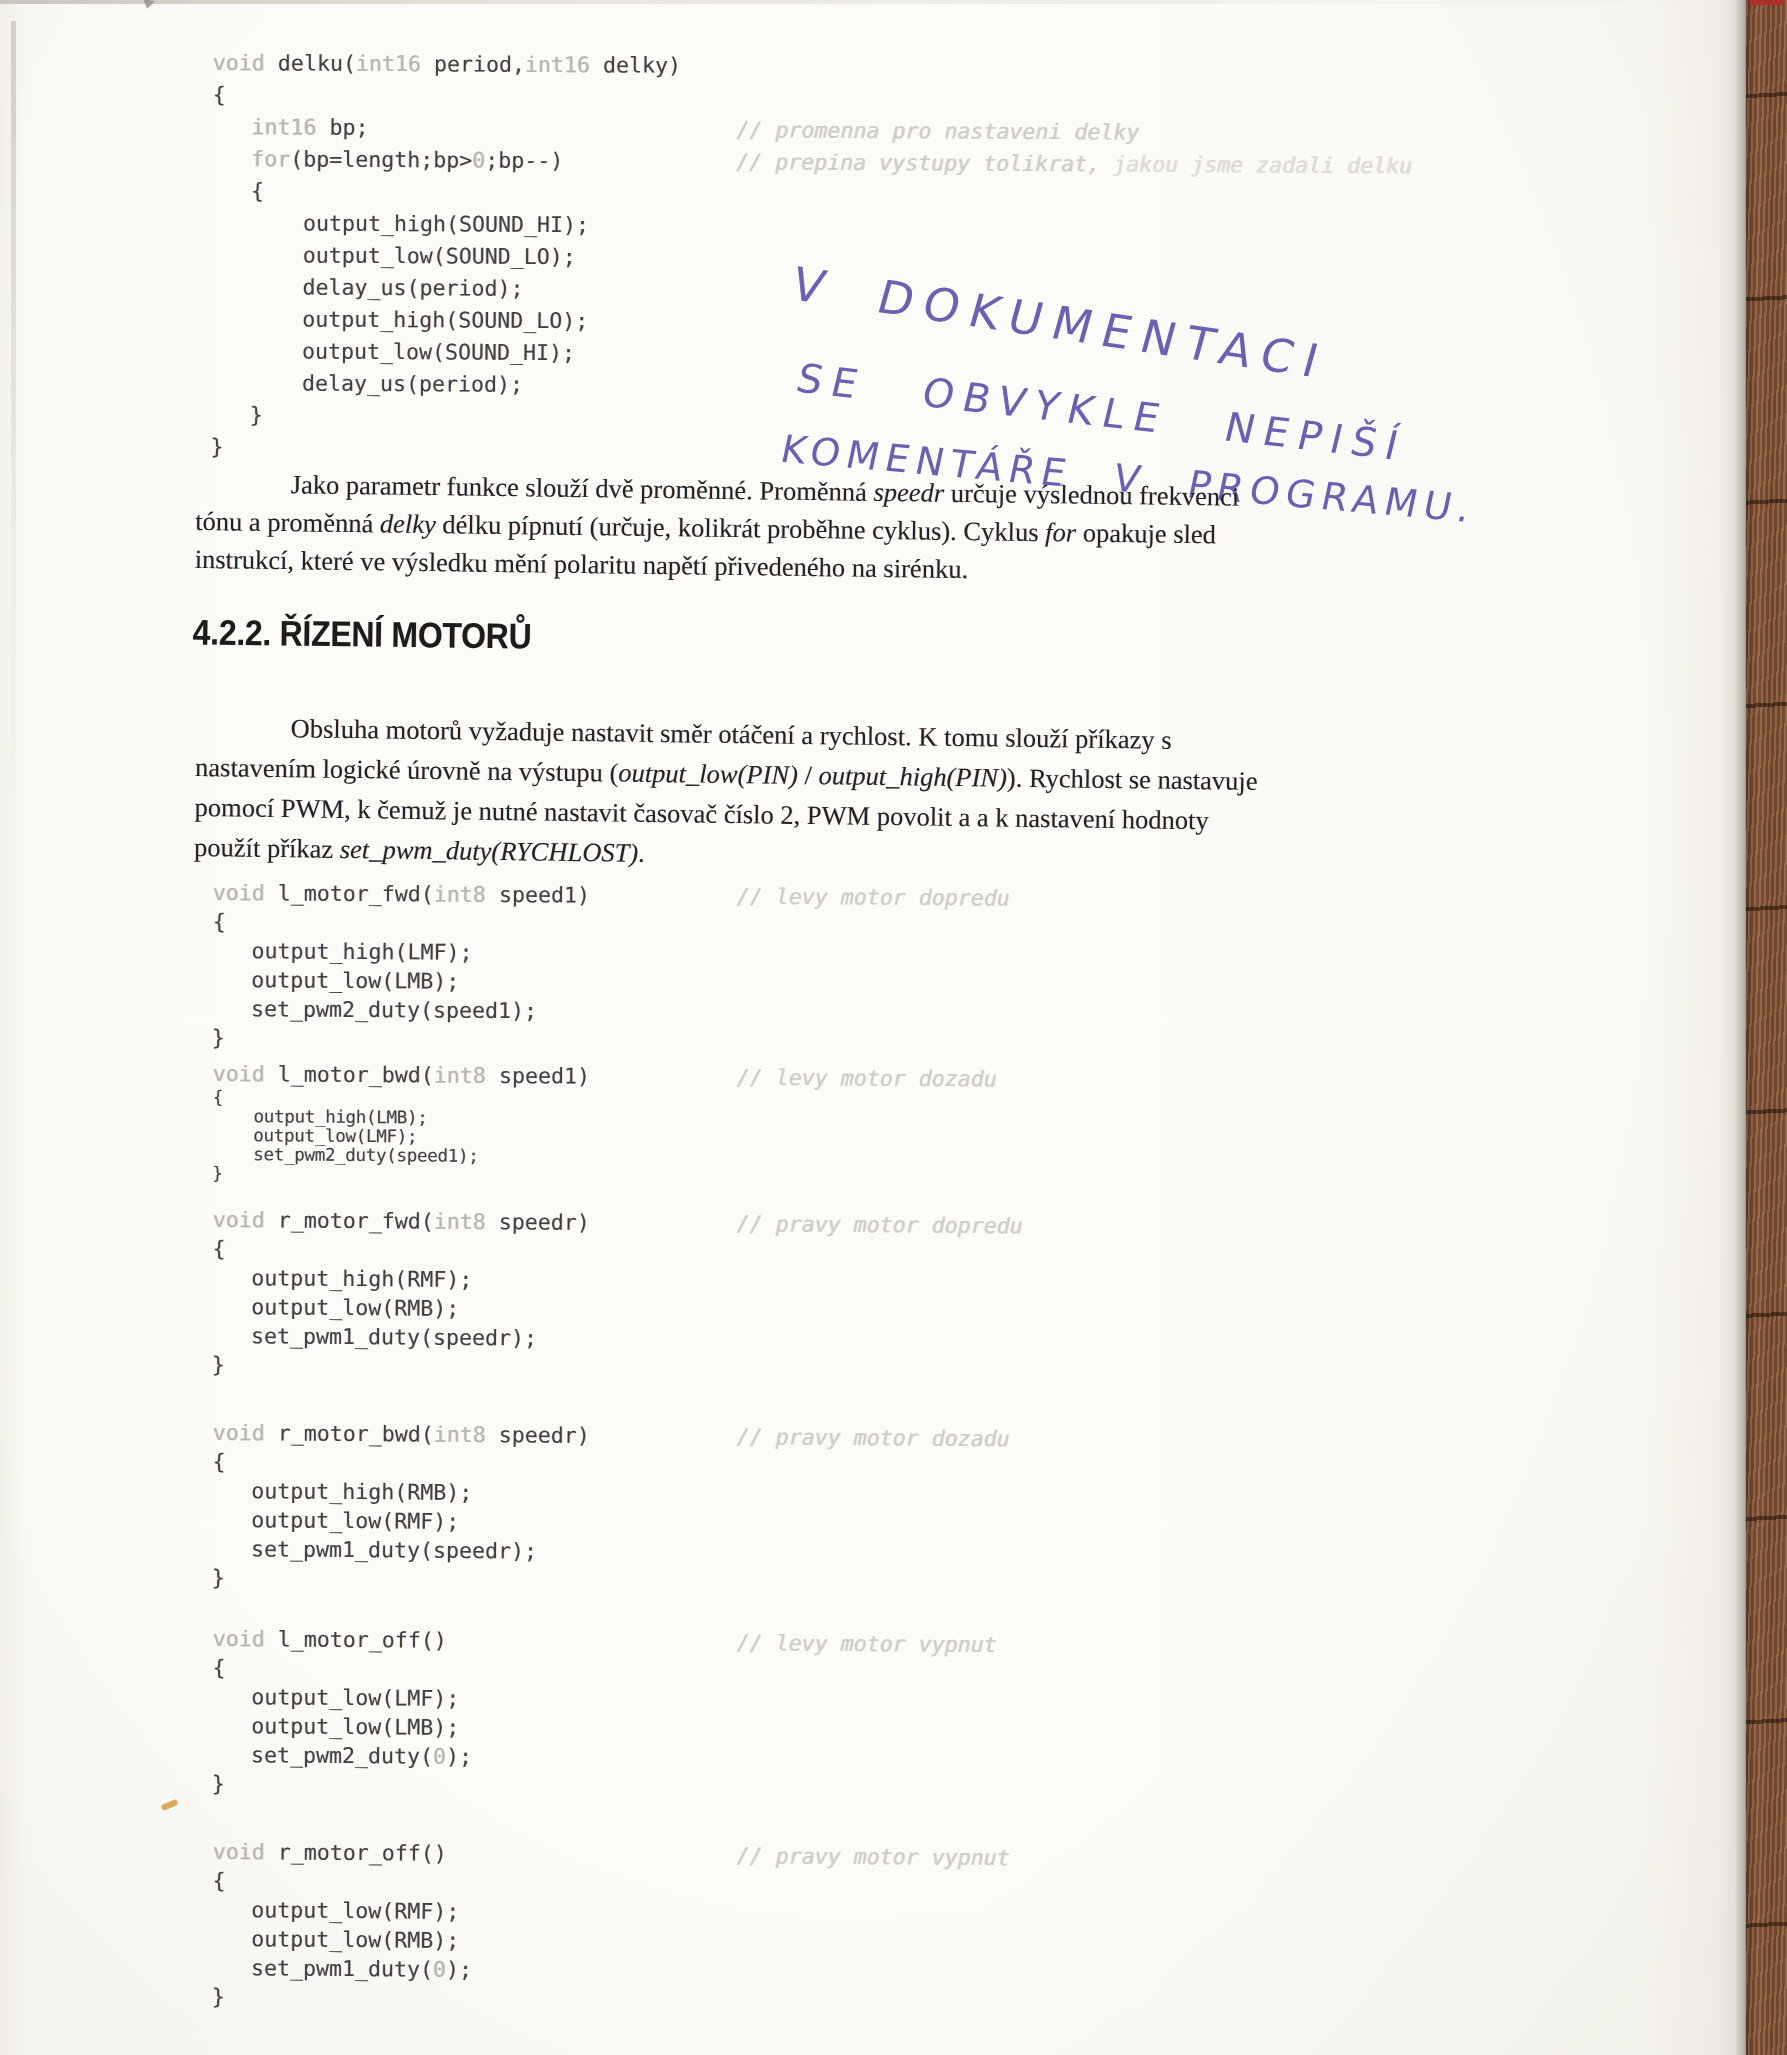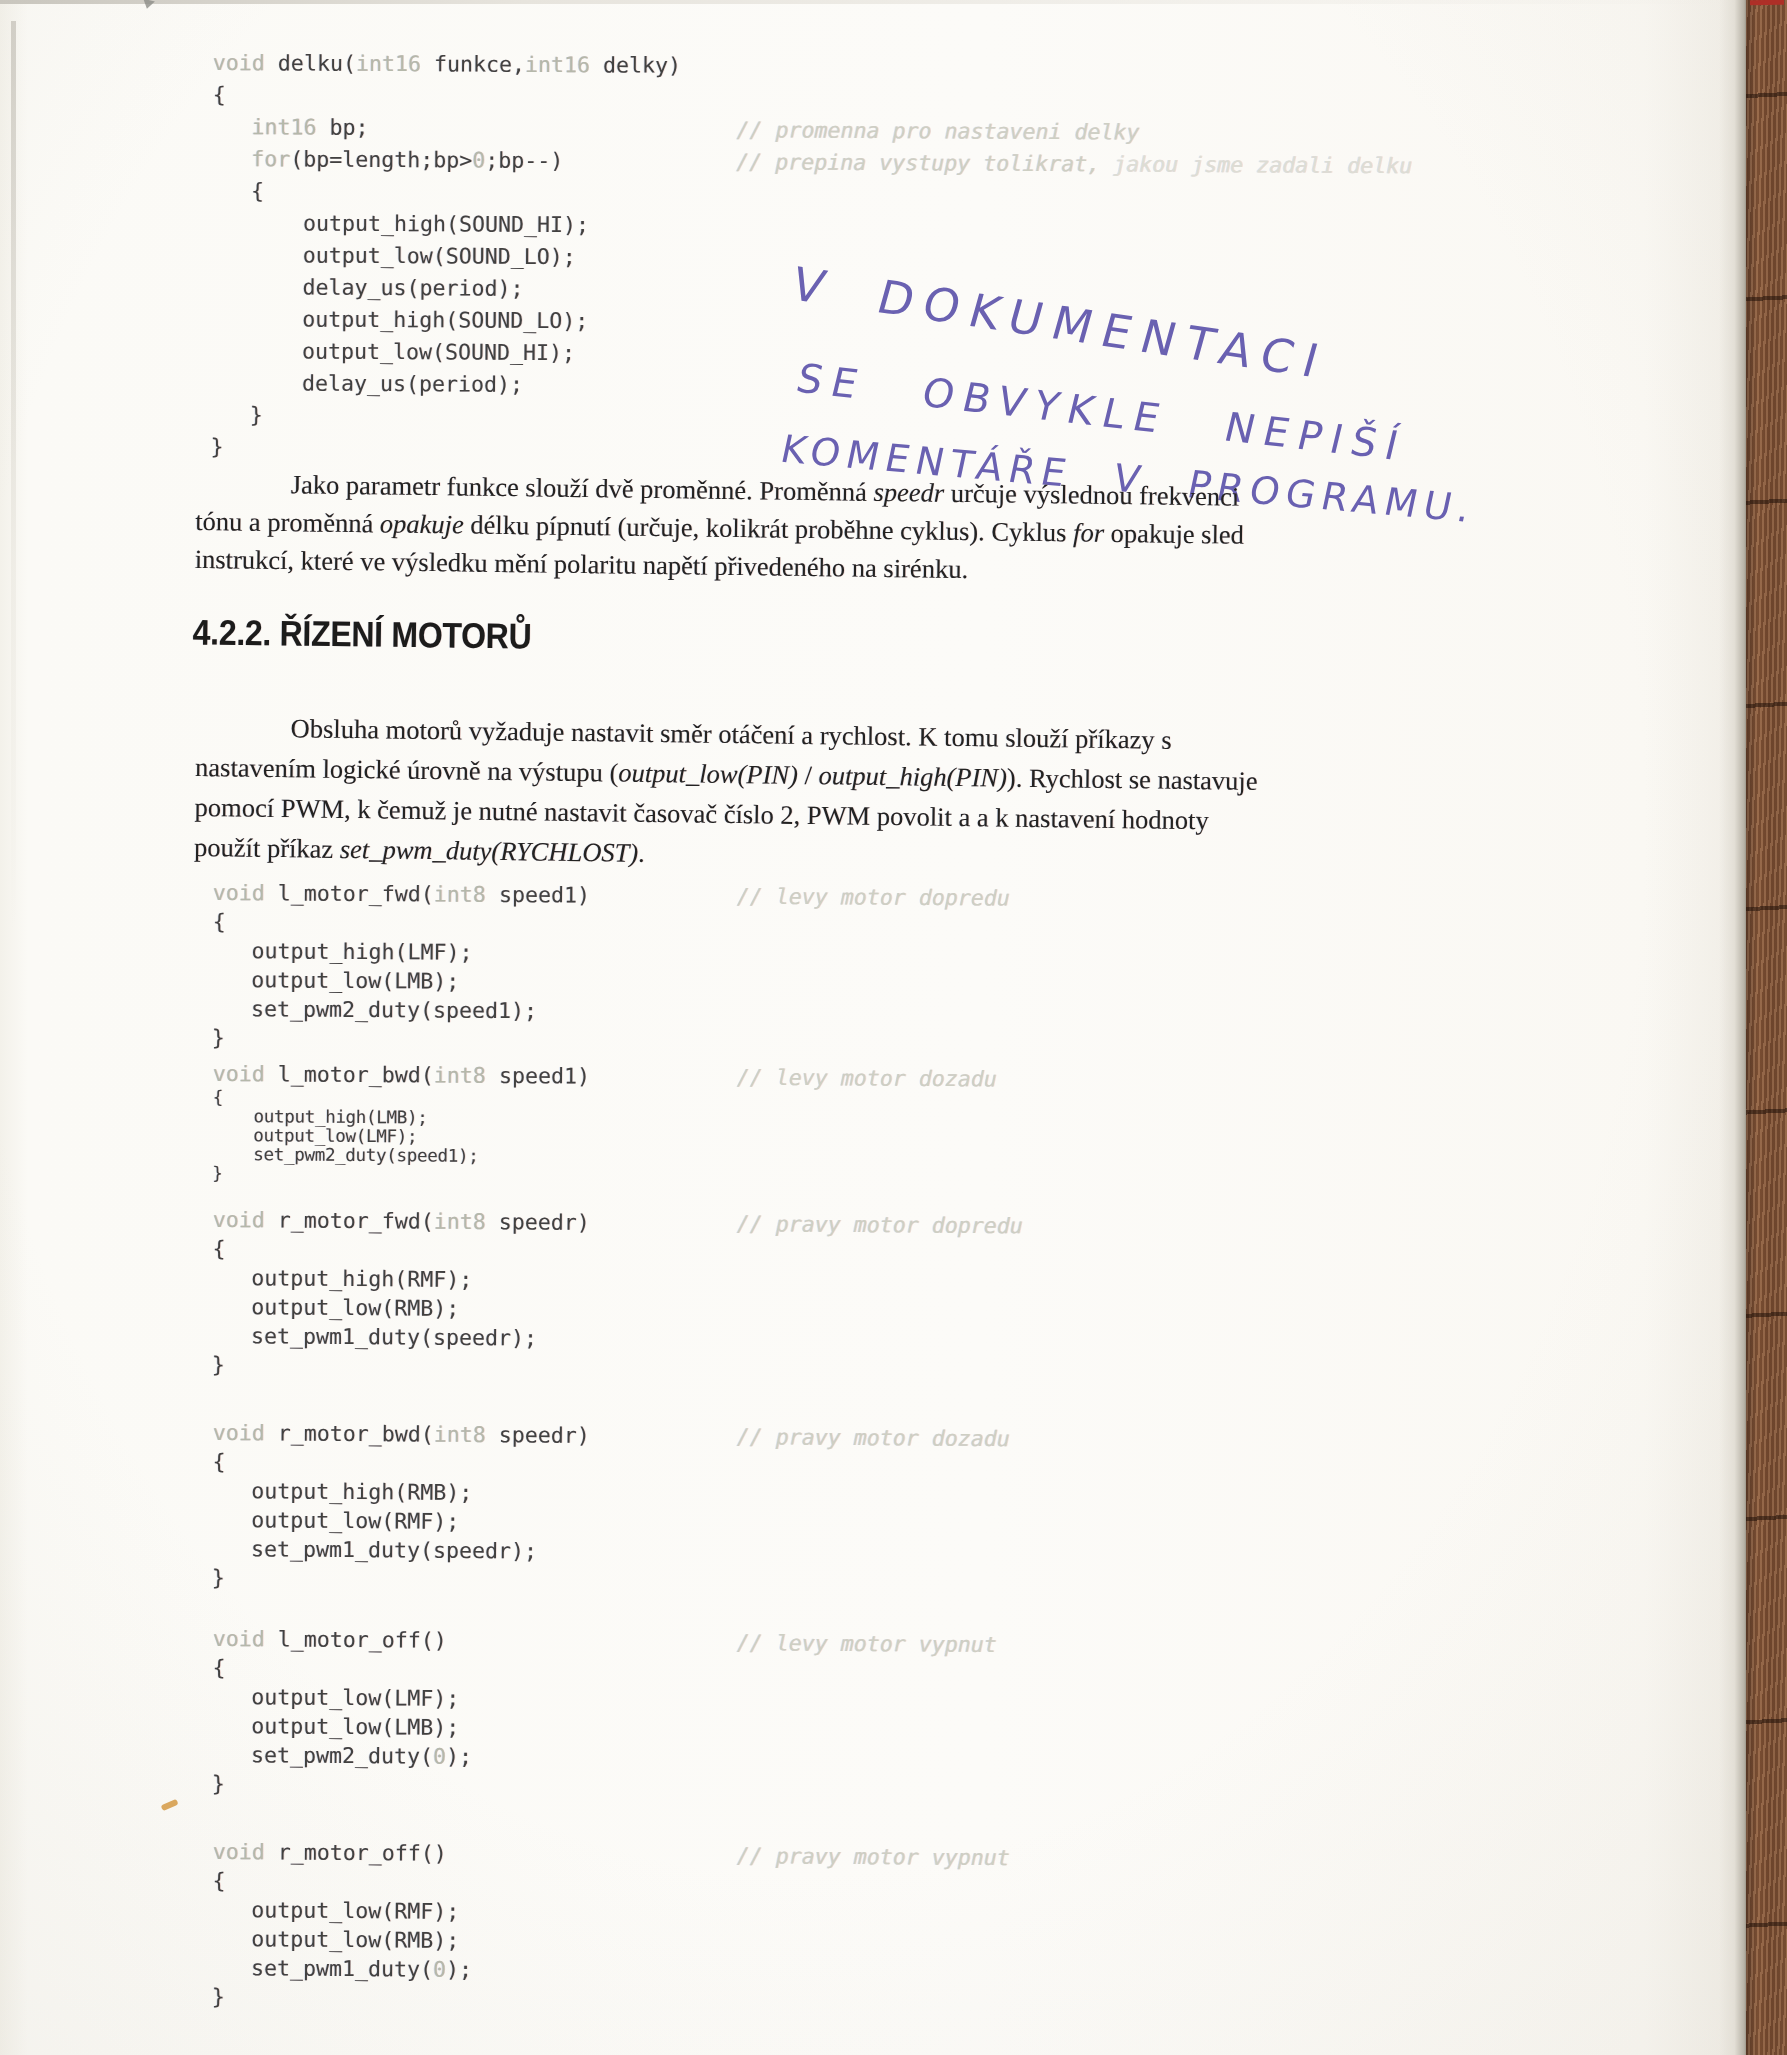--- a/index.html
+++ b/index.html
@@ -71,42 +71,42 @@
 </style>
 </head>
 <body>
 
 <div class="page">
   <div class="edge-top"></div>
   <div class="edge-left"></div>
   <div class="speck-arrow"></div>
 
   <div class="code cb-beep">
-      <div class="cl"><span class="k">void</span><span> delku(</span><span class="k">int16</span><span> funkce,</span><span class="k">int16</span><span> delky)</span></div>
+      <div class="cl"><span class="k">void</span><span> delku(</span><span class="k">int16</span><span> period,</span><span class="k">int16</span><span> delky)</span></div>
       <div class="cl"><span>{</span></div>
       <div class="cl"><span>   </span><span class="k">int16</span><span> bp;</span><span class="cm">// promenna pro nastaveni delky</span></div>
       <div class="cl"><span>   </span><span class="k">for</span><span>(bp=length;bp&gt;</span><span class="k">0</span><span>;bp--)</span><span class="cm">// prepina vystupy tolikrat, </span><span class="cm2">jakou jsme zadali delku</span></div>
       <div class="cl"><span>   {</span></div>
       <div class="cl"><span>       output_high(SOUND_HI);</span></div>
       <div class="cl"><span>       output_low(SOUND_LO);</span></div>
       <div class="cl"><span>       delay_us(period);</span></div>
       <div class="cl"><span>       output_high(SOUND_LO);</span></div>
       <div class="cl"><span>       output_low(SOUND_HI);</span></div>
       <div class="cl"><span>       delay_us(period);</span></div>
       <div class="cl"><span>   }</span></div>
       <div class="cl"><span>}</span></div>
     </div>
 
   <div class="hand hw1">V DOKUMENTACI</div>
   <div class="hand hw2">SE OBVYKLE NEPIŠÍ</div>
   <div class="hand hw3">KOMENTÁŘE V PROGRAMU.</div>
 
   <div class="para p1">
       <div class="cl ind"><span>Jako parametr funkce slouží dvě proměnné. Proměnná </span><span class="i">speedr</span><span> určuje výslednou frekvenci</span></div>
-      <div class="cl"><span>tónu a proměnná </span><span class="i">opakuje</span><span> délku pípnutí (určuje, kolikrát proběhne cyklus). Cyklus </span><span class="i">for</span><span> opakuje sled</span></div>
+      <div class="cl"><span>tónu a proměnná </span><span class="i">delky</span><span> délku pípnutí (určuje, kolikrát proběhne cyklus). Cyklus </span><span class="i">for</span><span> opakuje sled</span></div>
       <div class="cl"><span>instrukcí, které ve výsledku mění polaritu napětí přivedeného na sirénku.</span></div>
     </div>
 
   <h2 class="heading">4.2.2. ŘÍZENÍ MOTORŮ</h2>
 
   <div class="para p2">
       <div class="cl ind"><span>Obsluha motorů vyžaduje nastavit směr otáčení a rychlost. K tomu slouží příkazy s</span></div>
       <div class="cl"><span>nastavením logické úrovně na výstupu (</span><span class="i">output_low(PIN)</span><span> / </span><span class="i">output_high(PIN)</span><span>). Rychlost se nastavuje</span></div>
       <div class="cl"><span>pomocí PWM, k čemuž je nutné nastavit časovač číslo 2, PWM povolit a a k nastavení hodnoty</span></div>
       <div class="cl"><span>použít příkaz </span><span class="i">set_pwm_duty(RYCHLOST)</span><span>.</span></div>

